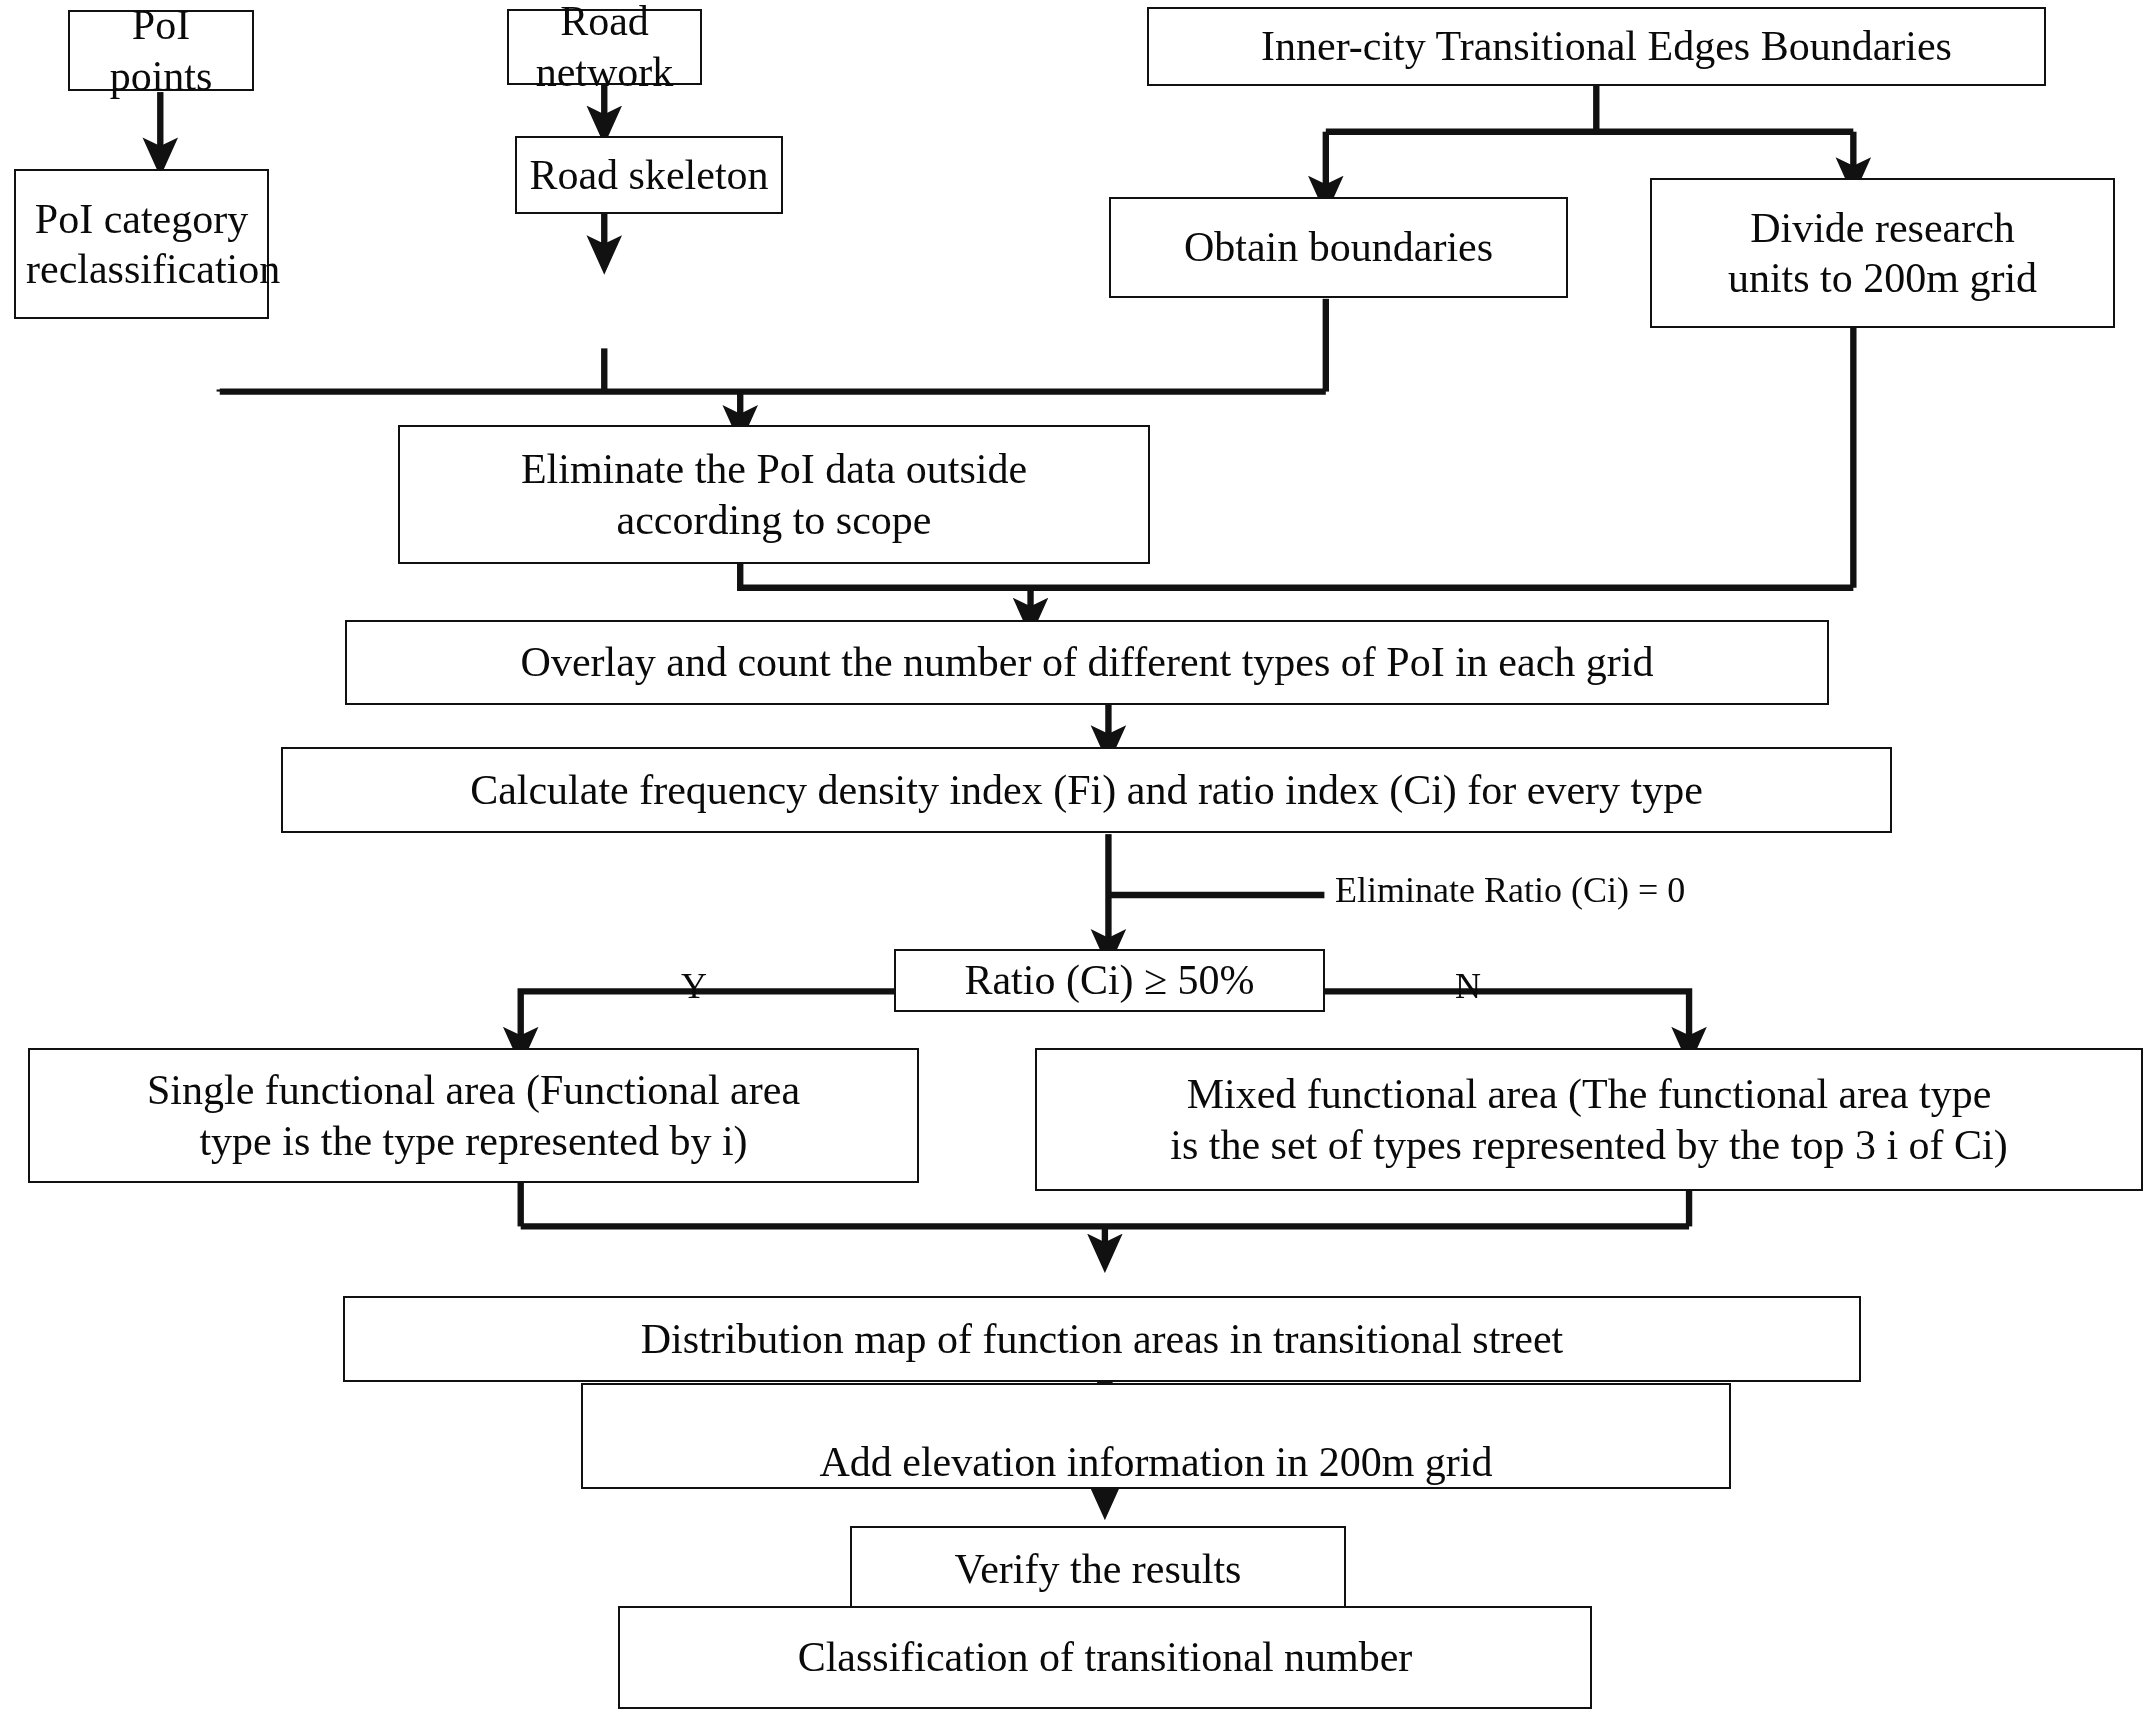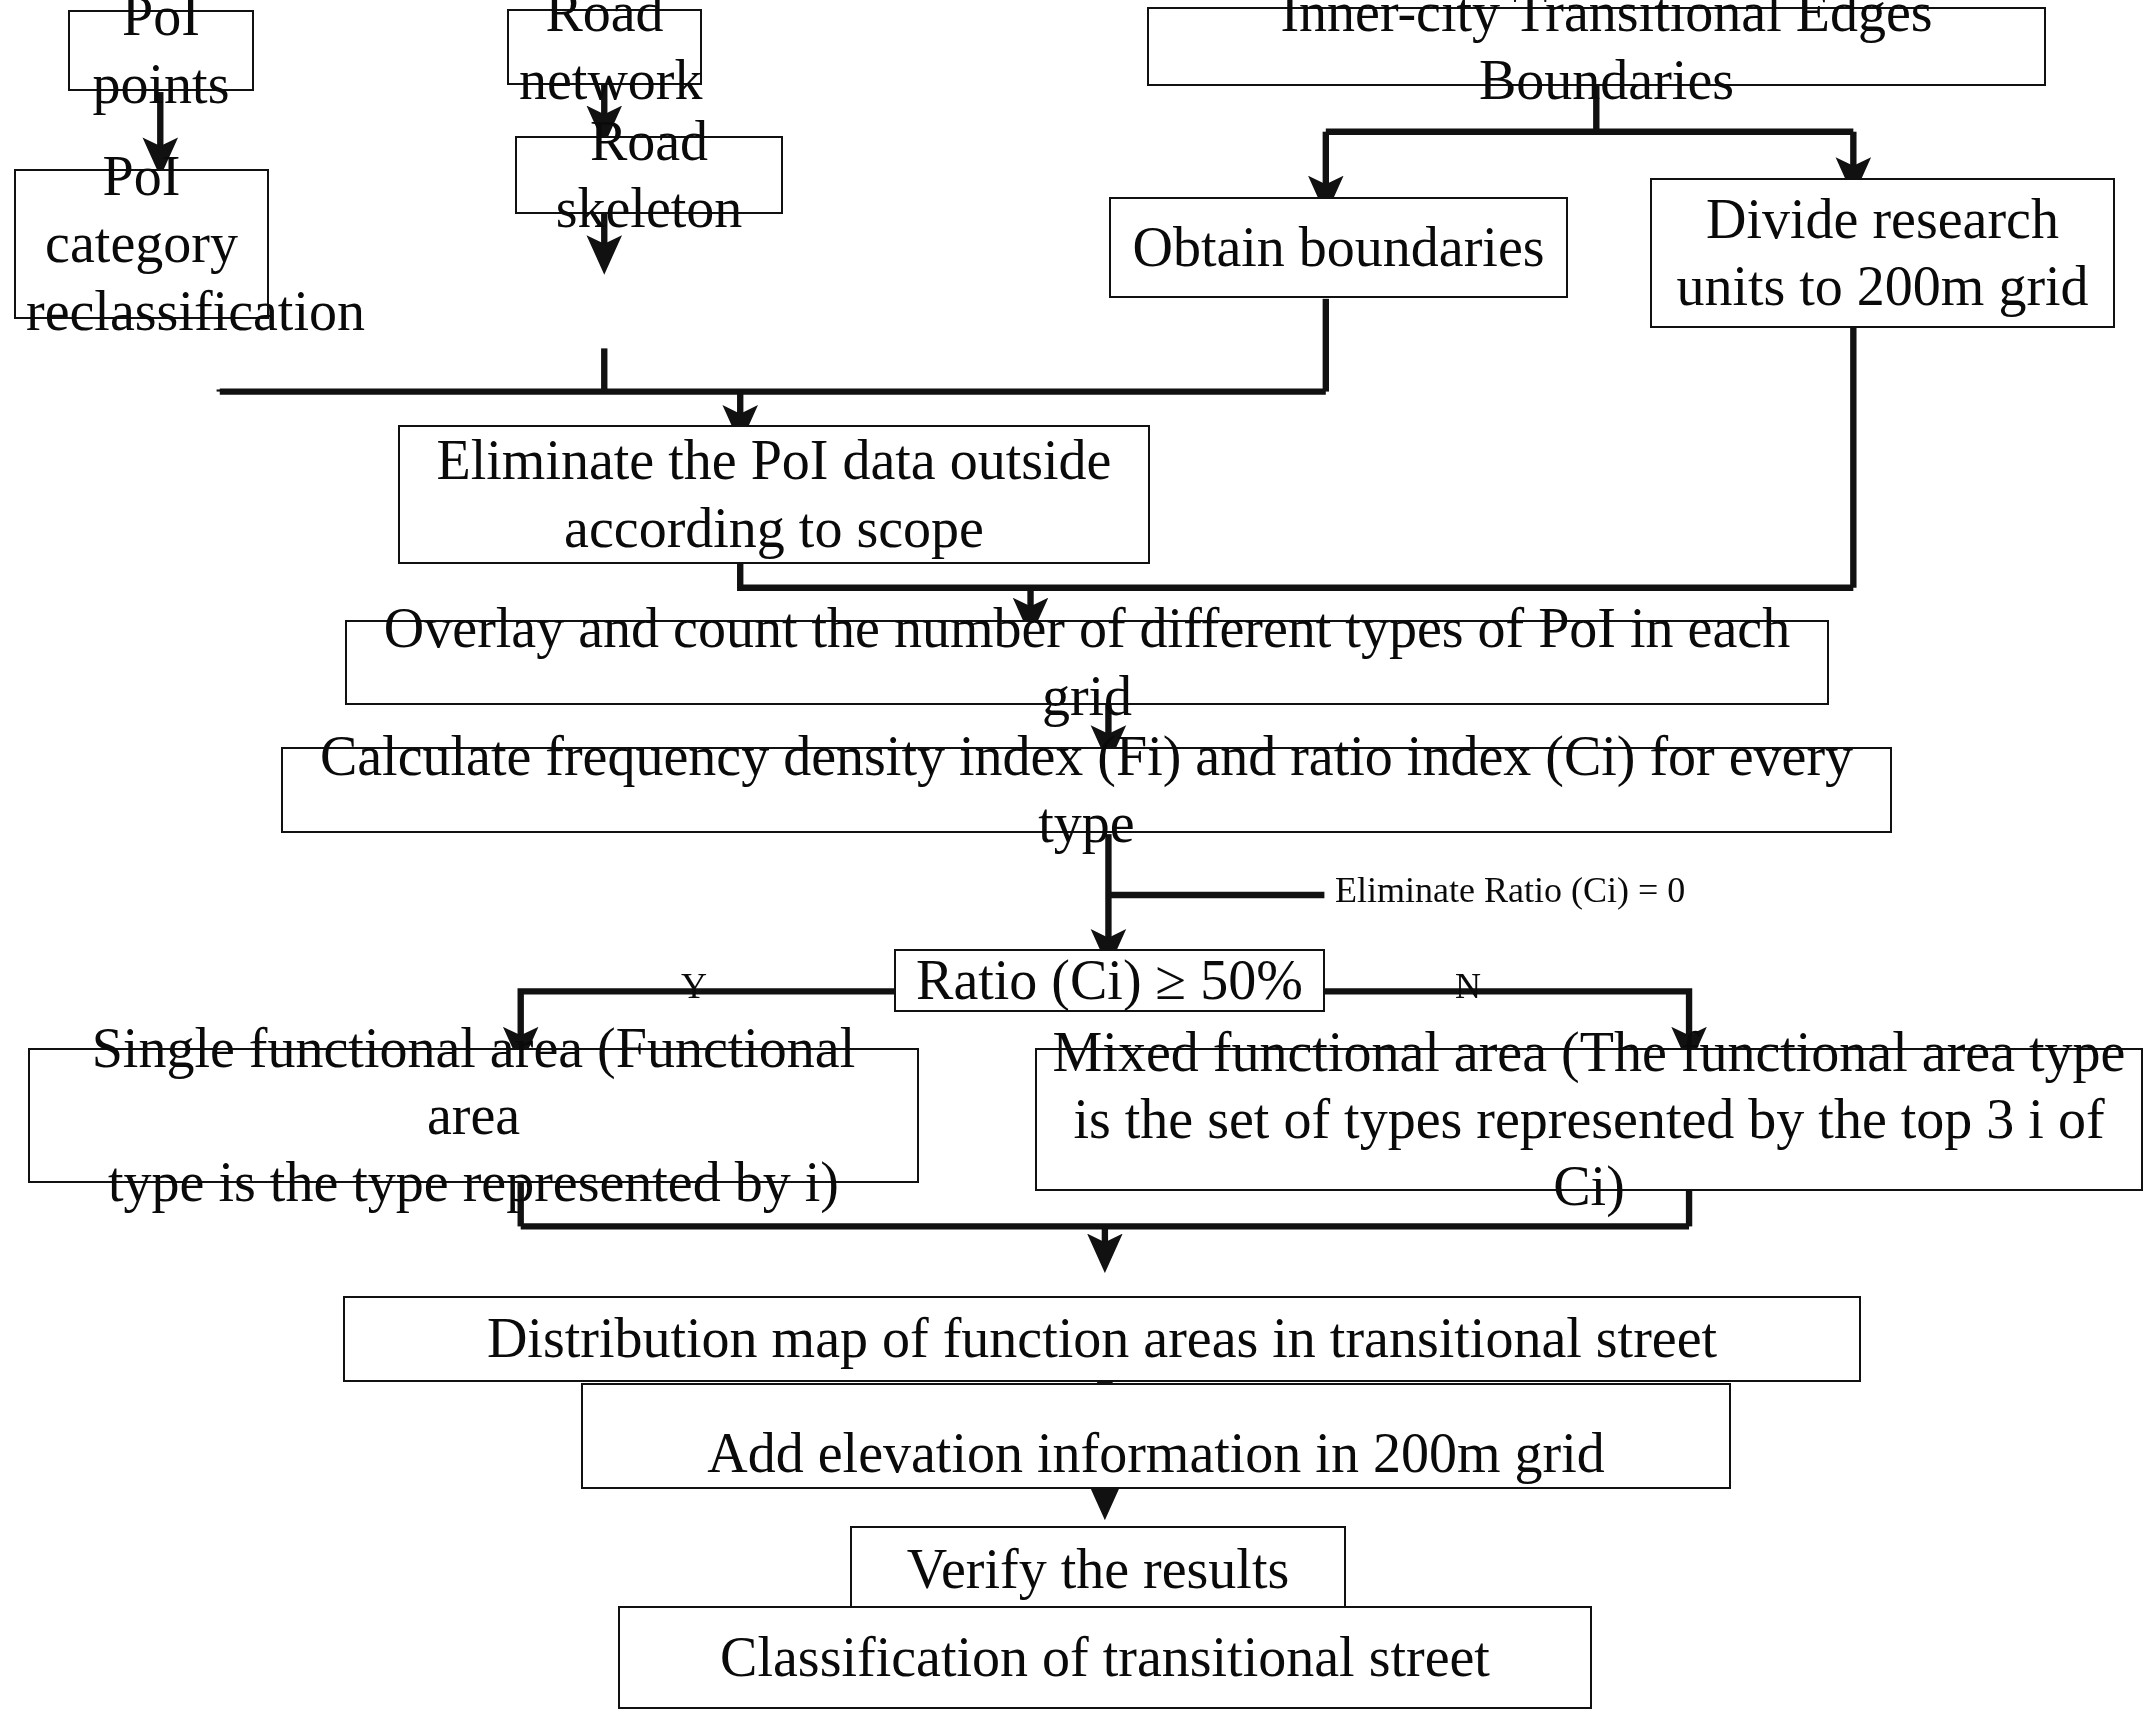--- a/index.html
+++ b/index.html
@@ -10,21 +10,21 @@
     position:absolute;
     box-sizing:border-box;
     border:2.1px solid #111111;
     background:#ffffff;
     display:flex;
     align-items:center;
     justify-content:center;
     text-align:center;
     color:#0a0a0a;
     font-family:"Liberation Serif", serif;
-    font-size:56px;
+    font-size:42px;
     line-height:1.20;
     padding:0 10px;
     letter-spacing:0px;
   }
   .node span{display:block;width:100%;}
   .edge-label{
     position:absolute;
     color:#0a0a0a;
     font-family:Liberation Serif, serif;
     font-size:36px;
@@ -161,17 +161,17 @@
 
   <div class="node" style="left:581px; top:1383px; width:1150px;height:106px;align-items:flex-end;">
     <span>Add elevation information in 200m grid</span>
   </div>
 
   <div class="node" style="left:850px;top:1504px; width:496px; height:87px;margin-top:22px;">
     <span>Verify the results</span>
   </div>
 
   <div class="node" style="left:618px; top:1606px; width:974px;height:103px;">
-    <span>Classification of transitional street</span>
+    <span>Classification of transitional number</span>
   </div>
 
 </div>
 
 
 </body></html>

